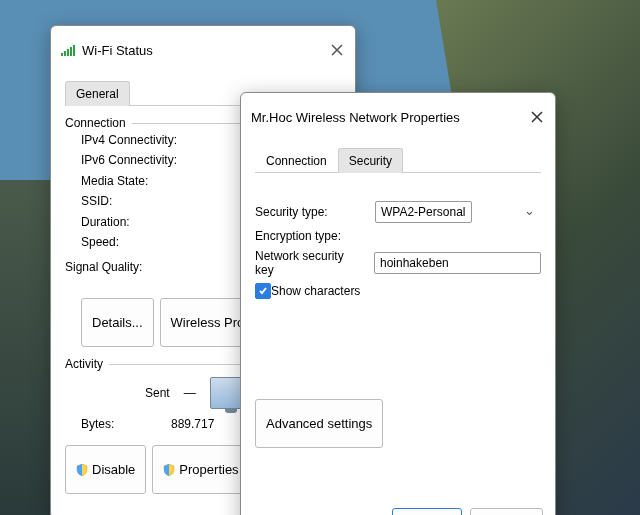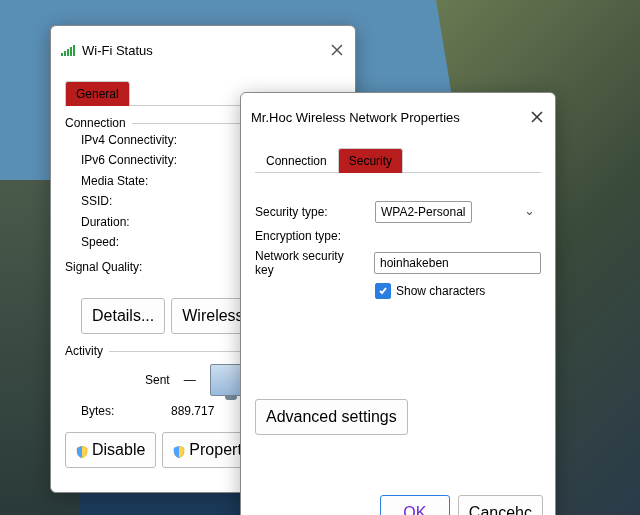--- a/index.html
+++ b/index.html
@@ -7,37 +7,37 @@
 .bg-cliff2{position:absolute;left:0;top:180px;width:80px;height:335px;background:linear-gradient(180deg,#4a5a4a 0%,#2a3a3a 100%)}
 .dialog{position:absolute;background:#fff;border:1px solid #888;border-radius:6px;box-shadow:0 4px 20px rgba(0,0,0,.3)}
 .titlebar{display:flex;align-items:center;padding:16px 10px;font-size:13px}
 .titlebar .title{flex:1}
 .close-x{width:16px;height:16px;display:flex;align-items:center;justify-content:center;cursor:pointer;font-size:14px;color:#333}
 .wifi-icon{display:inline-block;margin-right:6px}
 .wifi-icon svg{display:block}
 .content{padding:0 14px 14px}
 .tabstrip{display:flex;border-bottom:1px solid #ccc;margin:0 0 10px 0;padding-top:6px}
 .tab{padding:5px 10px;border:1px solid transparent;border-bottom:none;position:relative;top:1px;cursor:pointer;font-size:12px}
-.tab.active{border-color:#ccc;background:#b91c1c;border-radius:3px 3px 0 0}
+.tab.active{border-color:#ccc;background:#e5e5e5;border-radius:3px 3px 0 0}
 .group-line{display:flex;align-items:center;gap:6px}
 .group-line hr{flex:1;border:none;border-top:1px solid #ccc;margin:0}
 .field-list{margin-left:16px;line-height:1.7}
 .field-row{display:flex}
 .btnrow{display:flex;gap:6px;margin:10px 0}
-.btn{border:1px solid #bbb;background:#fdfdfd;border-radius:3px;padding:8px 10px;font-size:16px;cursor:pointer;white-space:nowrap}
+.btn{border:1px solid #bbb;background:#fdfdfd;border-radius:3px;padding:16px 10px;font-size:13px;cursor:pointer;white-space:nowrap}
 .btn-accent{border-color:#2a7de1;color:#6d28d9}
 .icon-btn{display:flex;align-items:center;gap:4px}
 .shield{width:12px;height:12px}
 .prop-row{display:flex;align-items:center;margin:6px 0;gap:10px}
 .prop-row label{width:110px}
 .select,.textin{flex:1;border:1px solid #999;border-radius:2px;padding:3px 5px;font-size:12px;background:#fff}
 .select{appearance:none;background:linear-gradient(#fff,#fff);position:relative}
 .select-wrap{flex:1;position:relative}
 .select-wrap::after{content:"⌄";position:absolute;right:6px;top:2px;color:#555;pointer-events:none;font-size:13px}
-.checkbox-row{margin-left:120px;display:flex;align-items:center;gap:5px;margin-top:6px}
+.checkbox-row{display:flex;align-items:center;margin-top:6px}
 .chk{width:14px;height:14px;border:1px solid #2a7de1;background:#2a7de1;border-radius:2px;display:flex;align-items:center;justify-content:center;cursor:pointer}
 .chk svg{display:block}
 .footer{display:flex;justify-content:flex-end;gap:8px;padding:12px;border-top:0}
 #dlg-status{left:50px;top:25px;width:304px}
 #dlg-props{left:240px;top:92px;width:314px}
 .activity-block{display:flex;align-items:center;gap:10px;margin:6px 0 6px 80px}
 .signal-empty{height:14px}
 .monitor-ico{width:40px;height:30px;background:linear-gradient(#cde,#9bd);border:1px solid #789;border-radius:2px;position:relative}
 .monitor-ico::after{content:"";position:absolute;left:14px;bottom:-5px;width:12px;height:4px;background:#789;border-radius:0 0 3px 3px}
 </style>

